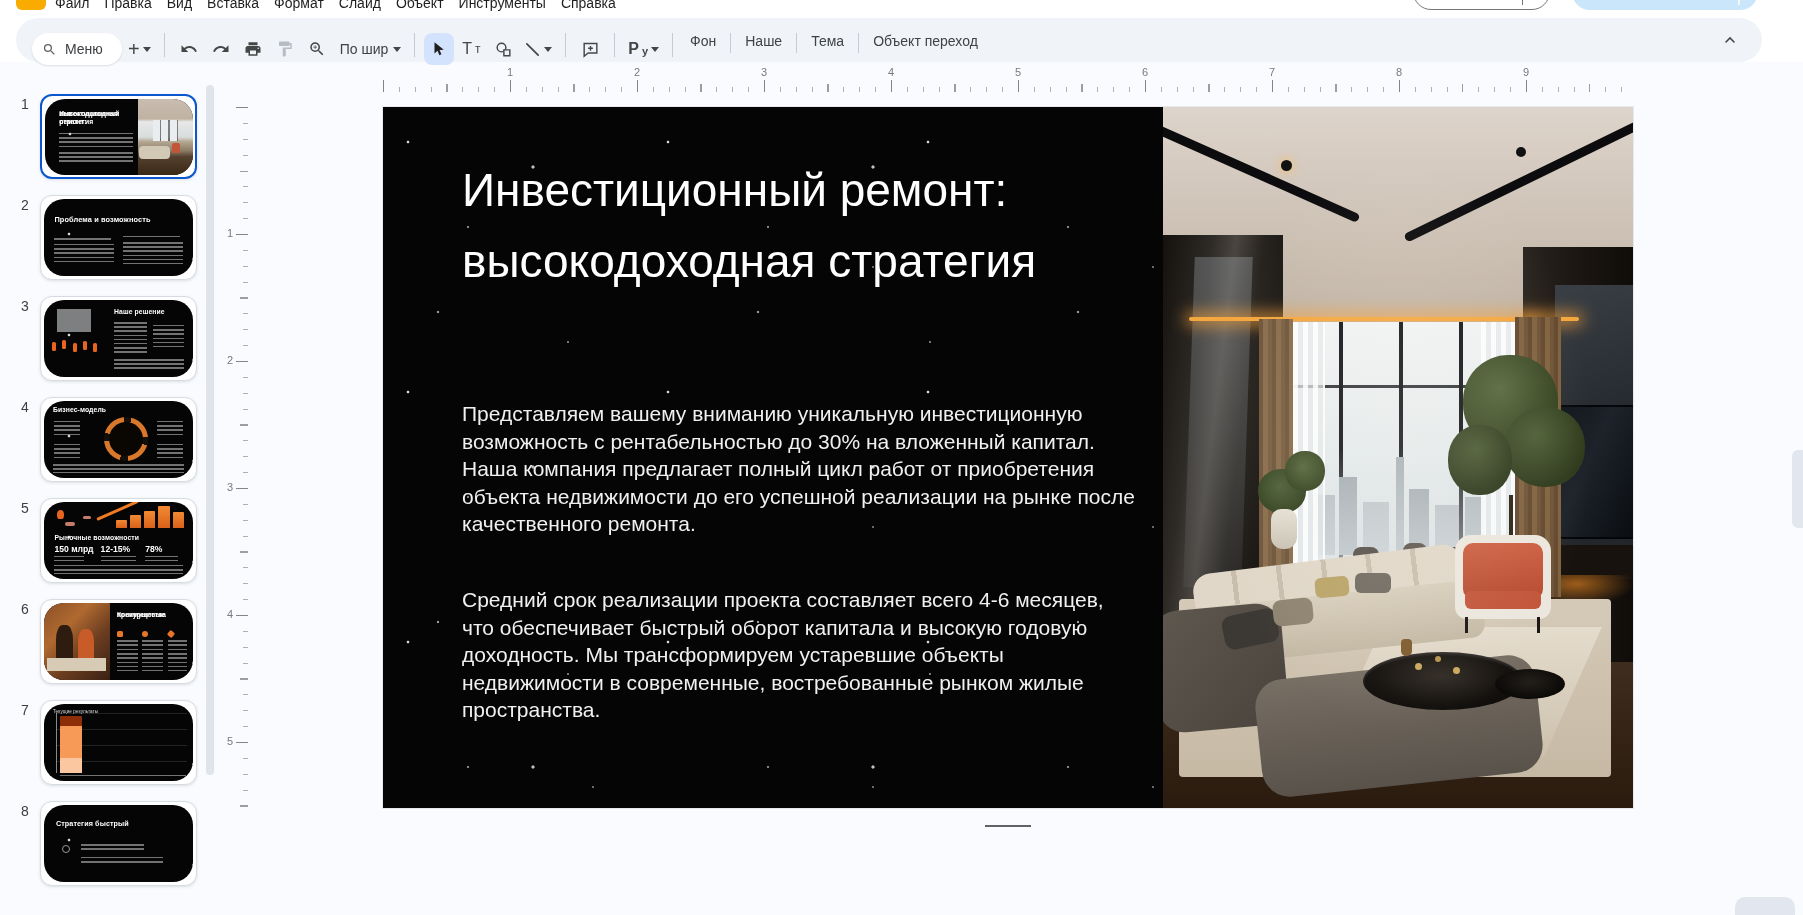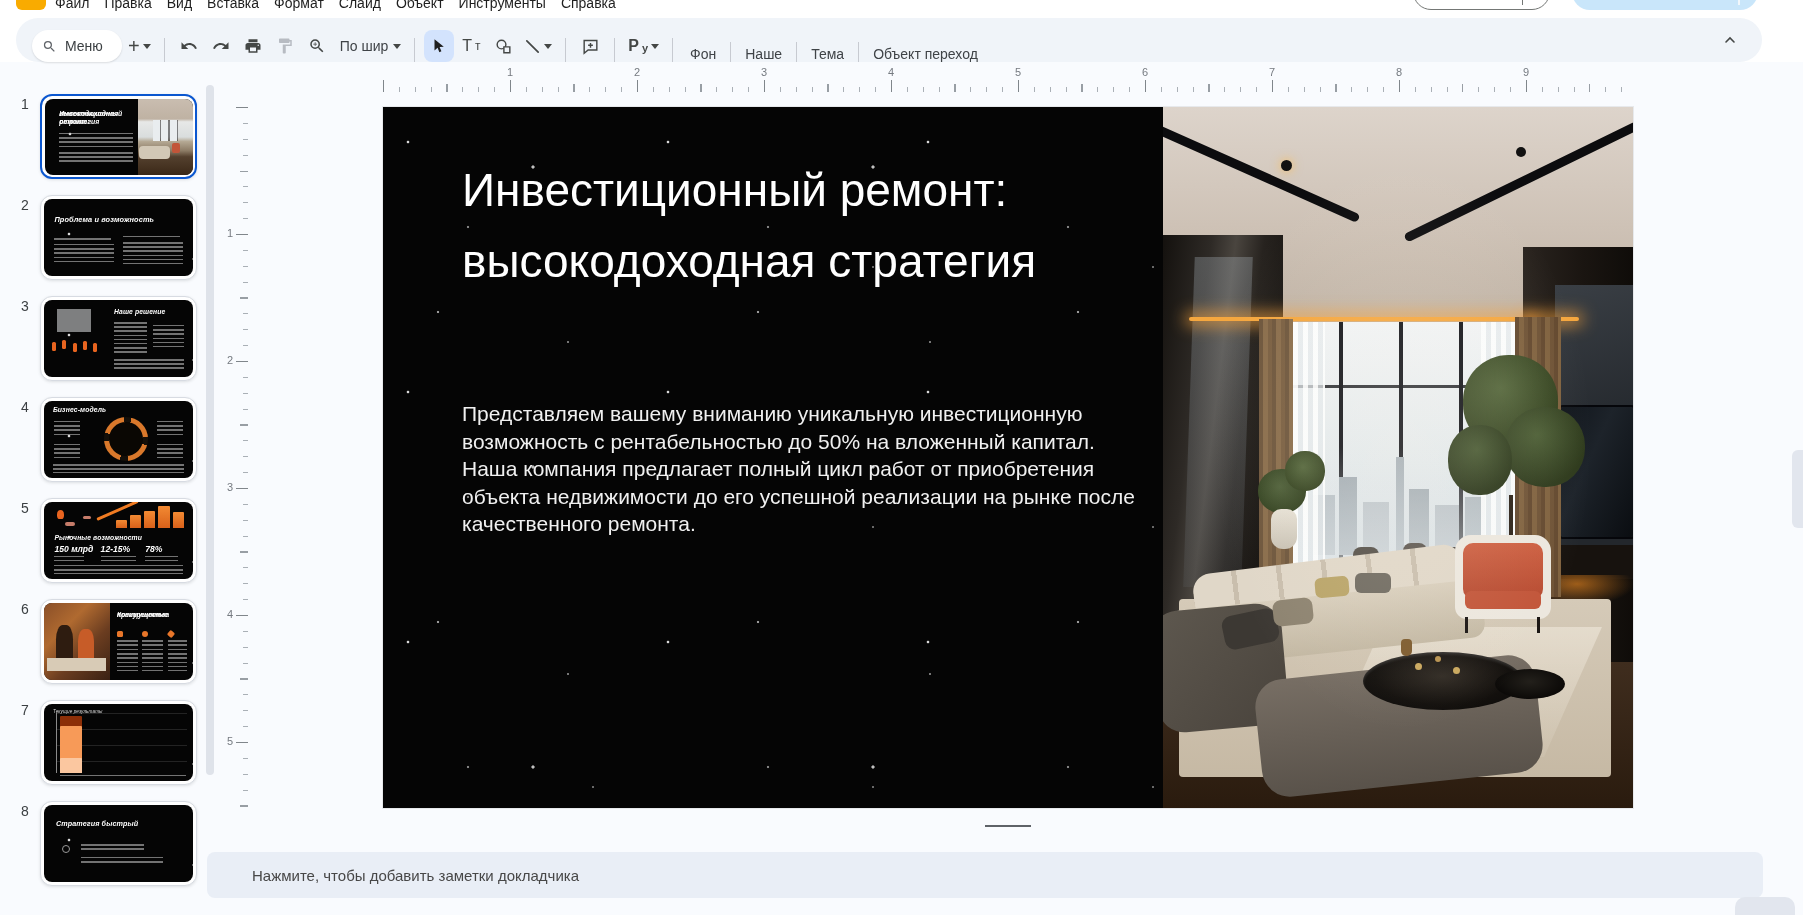--- a/index.html
+++ b/index.html
@@ -15,21 +15,21 @@
           background:#f9ab00; border-radius:6px; z-index:5; }
   .pill-white { position:absolute; left:1413px; top:-26px; width:137px; height:36px;
                 background:#fff; border:1px solid #747775; border-radius:18px; z-index:5; }
   .pill-white .split { position:absolute; left:108px; top:4px; bottom:4px; width:1px; background:#747775; }
   .pill-blue { position:absolute; left:1572px; top:-26px; width:186px; height:36px;
                background:#c9e6fa; border-radius:18px; z-index:5; }
   .pill-blue .split { position:absolute; left:166px; top:5px; bottom:5px; width:1.5px; background:#f2f7fb; }
 
   
   .toolbar { position:absolute; left:16px; top:18px; width:1746px; height:44px; background:#f0f4f9;
-             border-radius:22px; display:flex; align-items:flex-end; padding:0 16px; gap:2px;
+             border-radius:22px; display:flex; align-items:flex-start; padding:15px 16px; gap:2px;
              color:#444746; z-index:4; }
   .tb-sep { width:1px; height:24px; background:#c7cad1; margin:0 7px; flex:none; }
   .tb-btn { height:32px; min-width:30px; border-radius:6px; display:flex; align-items:center;
             justify-content:center; gap:3px; padding:0 4px; flex:none; color:#444746; }
   .tb-btn.active { background:#d3e3fd; border-radius:8px; }
   .tb-txt { font-size:14px; color:#3f4347; padding:0 8px; }
   .search-chip { height:32px; width:90px; background:#fff; border-radius:16px; display:flex;
                  align-items:center; gap:8px; padding:0 10px; box-shadow:0 1px 2px rgba(0,0,0,.12); flex:none; }
   .search-chip .lbl { font-size:14px; color:#3c4043; }
   .caret { width:0; height:0; border-left:4px solid transparent; border-right:4px solid transparent;
@@ -45,21 +45,21 @@
 
   
   .filmstrip { position:absolute; left:0; top:0; width:205px; height:853px; }
   .thumbs { position:absolute; inset:0; overflow:hidden; }
   .thumb-row { position:absolute; left:40px; width:157px; height:85px; }
   .slide-num { position:absolute; left:-26px; top:2px; width:22px; text-align:center;
                font-size:14px; color:#3c4043; }
   .thumb { width:157px; height:85px; background:#fff; border:1px solid #d7dbe2; border-radius:12px;
            padding:3px; box-shadow:0 1px 3px rgba(60,64,67,.15); }
   .thumb.sel { border:2px solid #0b57d0; padding:2.5px; }
-  .mini { position:relative; width:100%; height:100%; border-radius:8px; overflow:hidden; background:#070605;font-style:italic; }
+  .mini { position:relative; width:100%; height:100%; border-radius:20px; overflow:hidden; background:#070605; }
   .mtitle { position:absolute; color:#fff; font-weight:700; font-size:6.8px; line-height:8.6px; letter-spacing:.1px; }
   .mlines { position:absolute; background:repeating-linear-gradient(180deg, rgba(205,205,205,.55) 0 1.5px, transparent 1.5px 4.2px); }
   .film-scrollbar { position:absolute; left:206px; top:23px; width:8px; height:690px;
                     background:#dfe3ea; border-radius:4px; }
 
   
   .stars { background-color:#050505;
     background-image:
       radial-gradient(circle at 25px 35px, rgba(255,255,255,.85) 0 1px, transparent 1.7px),
       radial-gradient(circle at 85px 120px, rgba(255,255,255,.5) 0 1px, transparent 1.6px),
@@ -546,21 +546,22 @@
         <b style="top:374px">3</b>
         <b style="top:501px">4</b>
         <b style="top:628px">5</b>
       </div>
 
       <section class="slide stars">
         <h1 class="slide-title">
           <span style="display:block">Инвестиционный ремонт:</span>
           <span style="display:block">высокодоходная стратегия</span>
         </h1>
-        <p class="slide-p p1">Представляем вашему вниманию уникальную инвестиционную возможность с рентабельностью до 50% на вложенный капитал. Наша компания предлагает полный цикл работ от приобретения объекта недвижимости до его успешной реализации на рынке после качественного ремонта.</p>
+        <p class="slide-p p1">Представляем вашему вниманию уникальную инвестиционную возможность с рентабельностью до 30% на вложенный капитал. Наша компания предлагает полный цикл работ от приобретения объекта недвижимости до его успешной реализации на рынке после качественного ремонта.</p>
+        <p class="slide-p p2">Средний срок реализации проекта составляет всего 4-6 месяцев, что обеспечивает быстрый оборот капитала и высокую годовую доходность. Мы трансформируем устаревшие объекты недвижимости в современные, востребованные рынком жилые пространства.</p>
 
         <div class="photo">
           <div class="ph-ceiling"></div>
           <div class="ph-trackL"></div>
           <div class="ph-trackR"></div>
           <div class="ph-spot1"></div>
           <div class="ph-spot2"></div>
           <div class="ph-leftwall"></div>
           <div class="ph-leftglass"></div>
           <div class="ph-rightwall"></div>
@@ -622,20 +623,17 @@
           <div class="ph-ctable2"></div>
           <div class="ph-vase2"></div>
           <div class="ph-cup1"></div>
           <div class="ph-cup2"></div>
           <div class="ph-cup3"></div>
           <div class="ph-glow"></div>
         </div>
       </section>
 
       <div class="notes-divider"></div>
-      <div class="notes-bar">
-        <span>Нажмите, чтобы добавить заметки докладчика</span>
-      </div>
       <div class="v-scroll"></div>
       <div class="corner-tab"></div>
     </main>
   </div>
 </div>
 
 </body></html>

